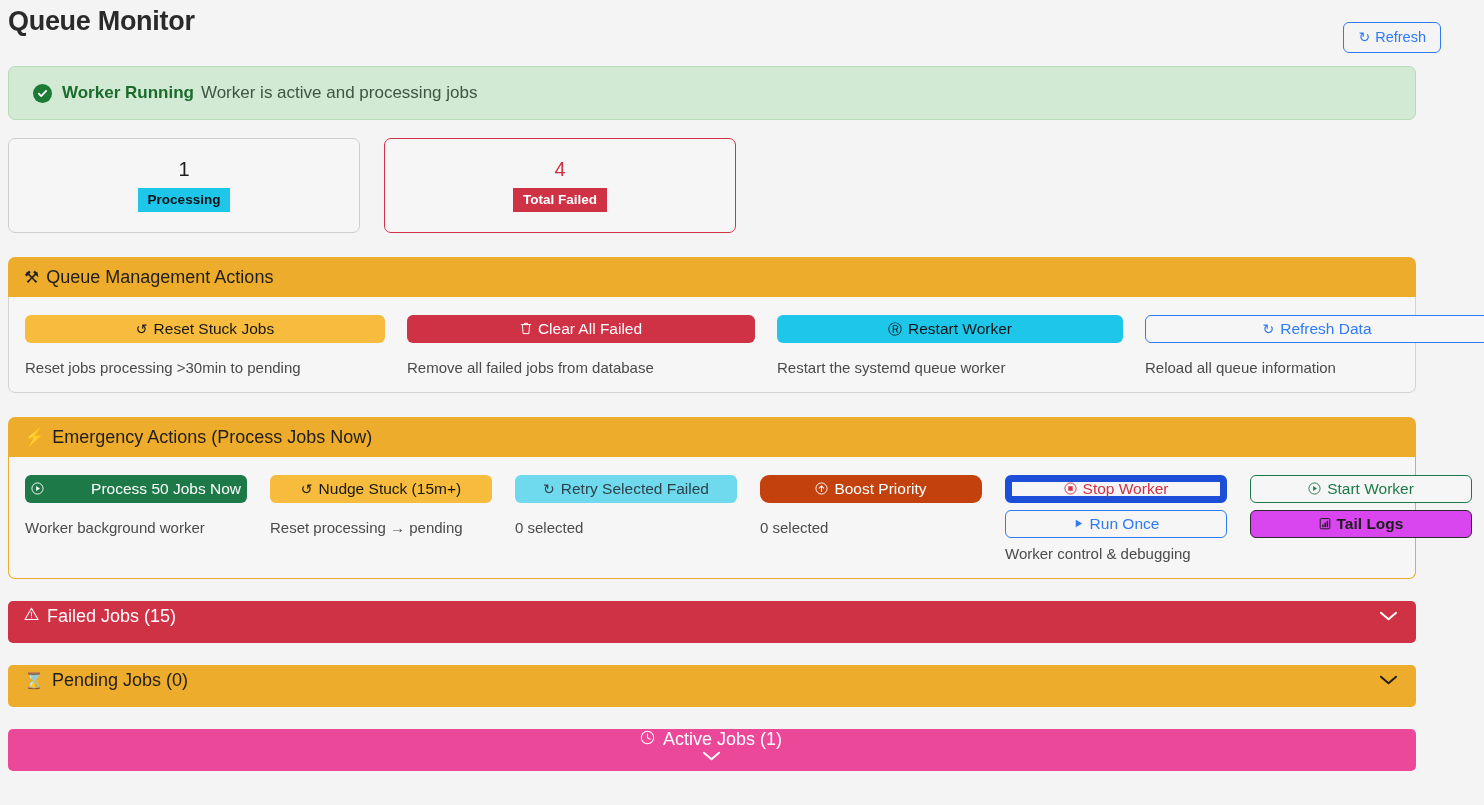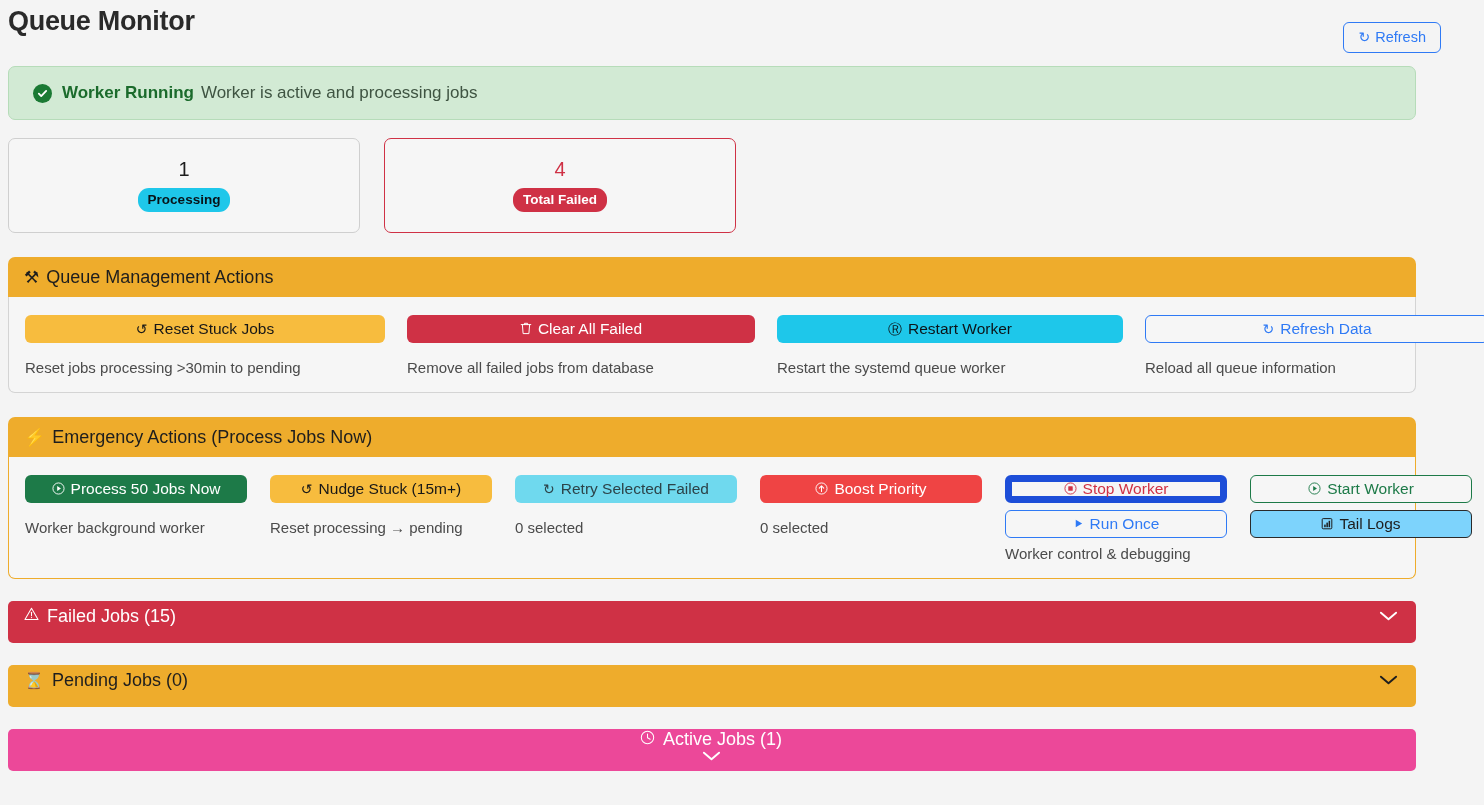--- a/index.html
+++ b/index.html
@@ -63,21 +63,21 @@
     background: #f6f6f6;
     border: 1px solid #cfcfcf;
     border-radius: 7px;
     display: flex; flex-direction: column; align-items: center; justify-content: center;
     gap: 9px;
   }
   .stat-card.danger { border: 1px solid #cf3145; }
   .stat-num { font-size: 20px; color: #1c1c1c; line-height: 1; }
   .stat-card.danger .stat-num { color: #cf3145; }
   .badge {
-    font-size: 13.5px; font-weight: bold; border-radius: 11px;
+    font-size: 13.5px; font-weight: bold; border-radius: 0;
     padding: 4px 10px; line-height: 1.15;
   }
   .badge.cyan { background: #1ec7ea; color: #08141a; }
   .badge.red { background: #cf3145; color: #ffffff; }
 
   
   .panel { margin: 24px 8px 0 8px; border-radius: 7px; }
   .panel-head {
     background: #eeac2c;
     border-radius: 7px 7px 0 0;
@@ -115,26 +115,26 @@
   .abtn.cyan { background: #1ec7ea; color: #0c1418; }
   .abtn.outline-blue { background: #f6f6f6; border: 1px solid #2f7af5; color: #2f7af5; }
   .act-desc { font-size: 15px; color: #4b4b4b; margin-top: 16px; }
 
   
   .em-grid {
     display: grid;
     grid-template-columns: 222px 222px 222px 222px 222px 222px;
     column-gap: 23px;
   }
-  .abtn.green { background: #1d7a48; color: #ffffff; }
+  .abtn.green { background: #1d7a48; color: #ffffff; justify-content: space-between; }
   .abtn.cyan-muted { background: #6fd9ee; color: #2c4349; }
-  .abtn.blue-muted { background: #ef4444; color: #ffffff; }
+  .abtn.blue-muted { background: #c2410c; color: #ffffff; border-radius: 9px; }
   .abtn.outline-red { background: #f6f6f6; border: 7px solid #1d4ed8; color: #cf3145; }
   .abtn.outline-green { background: #f6f6f6; border: 1px solid #1d7a48; color: #1d7a48; }
-  .abtn.outline-dark { background: #7dd3fc; border: 1px solid #2a2a2a; color: #1d1d1d; }
+  .abtn.outline-dark { background: #d946ef; border: 1px solid #2a2a2a; color: #1d1d1d; font-weight: bold; }
   .em-stack { display: flex; flex-direction: column; gap: 7px; }
   .em-desc { font-size: 15px; color: #4b4b4b; margin-top: 16px; }
   .em-desc.tight { margin-top: 7px; }
 
   
   .acc {
     margin: 22px 8px 0 8px;
     height: 42px;
     border-radius: 5px;
     display: flex; align-items: center; justify-content: space-between;

